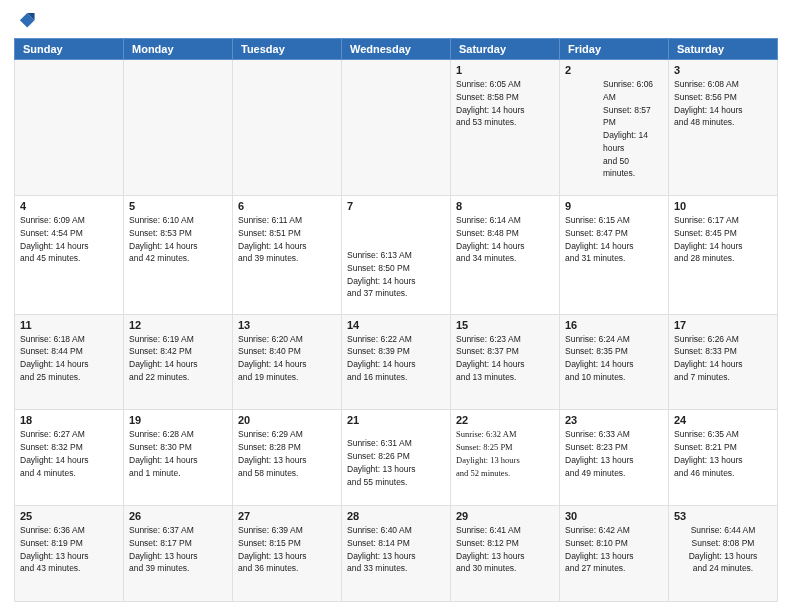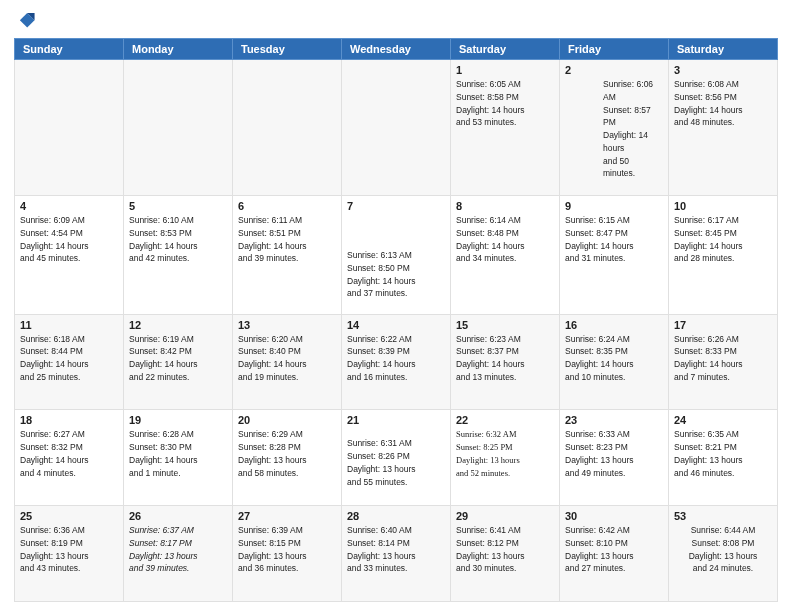--- a/index.html
+++ b/index.html
@@ -312,21 +312,21 @@
         <tr>
           <td>
             <span class="day-num">25</span>
             <div class="day-info" style="white-space: pre-line;">Sunrise: 6:36 AM
 Sunset: 8:19 PM
 Daylight: 13 hours
 and 43 minutes.</div>
           </td>
           <td>
             <span class="day-num">26</span>
-            <div class="day-info" style="white-space: pre-line; font-style: italic;">Sunrise: 6:37 AM
+            <div class="day-info" style="white-space: pre-line;">Sunrise: 6:37 AM
 Sunset: 8:17 PM
 Daylight: 13 hours
 and 39 minutes.</div>
           </td>
           <td>
             <span class="day-num">27</span>
             <div class="day-info" style="white-space: pre-line;">Sunrise: 6:39 AM
 Sunset: 8:15 PM
 Daylight: 13 hours
 and 36 minutes.</div>

